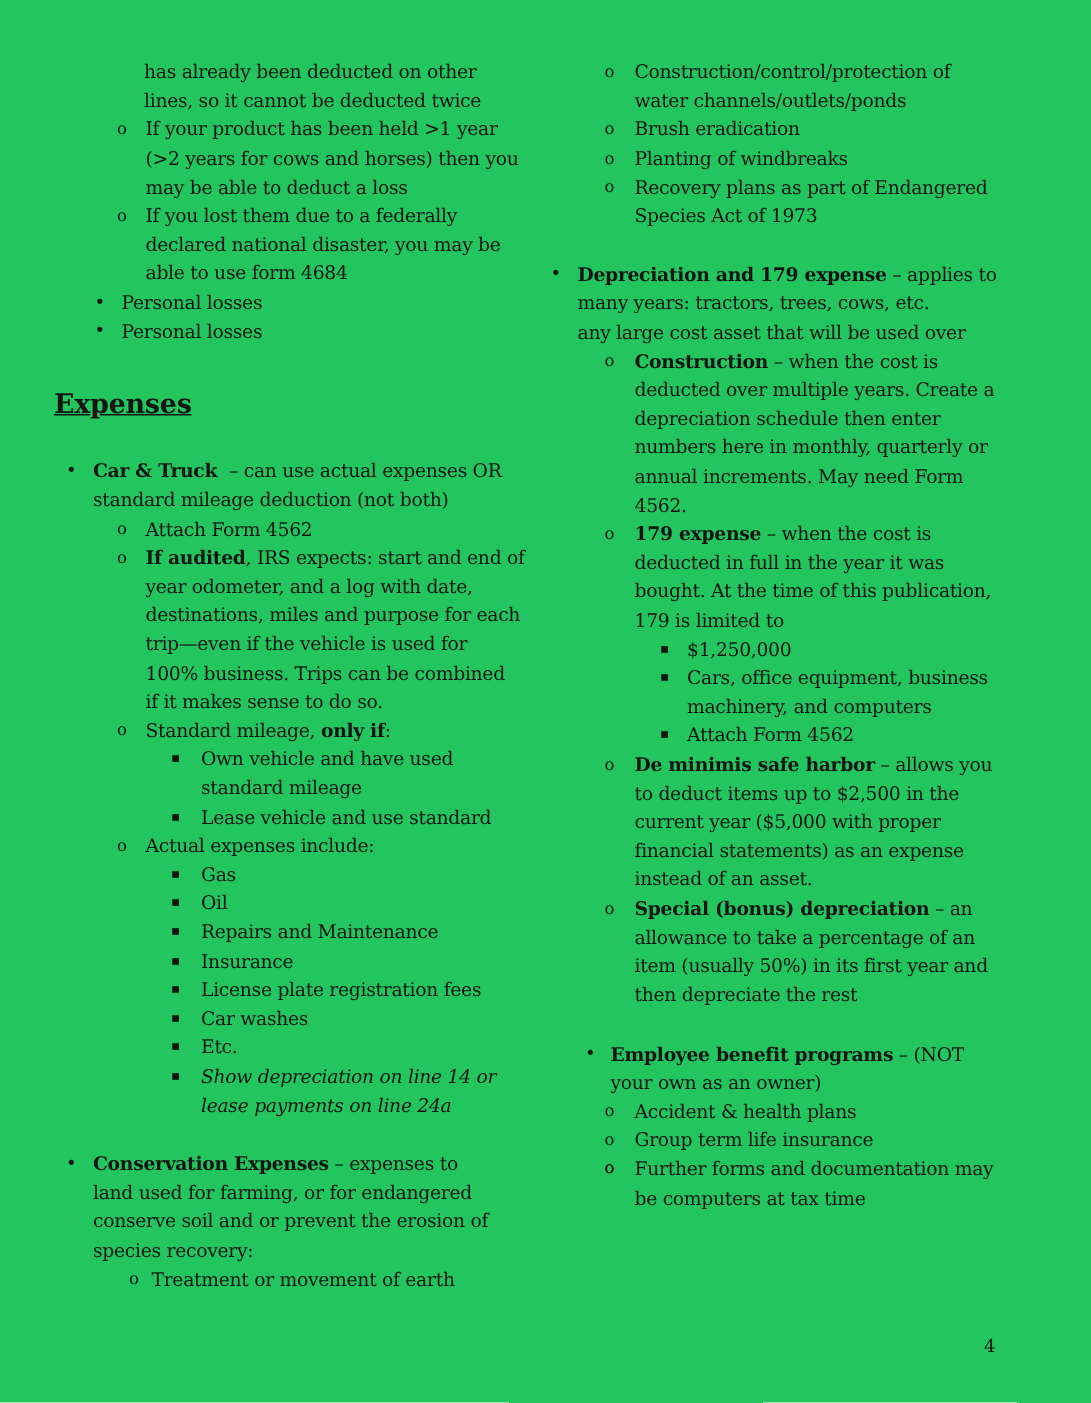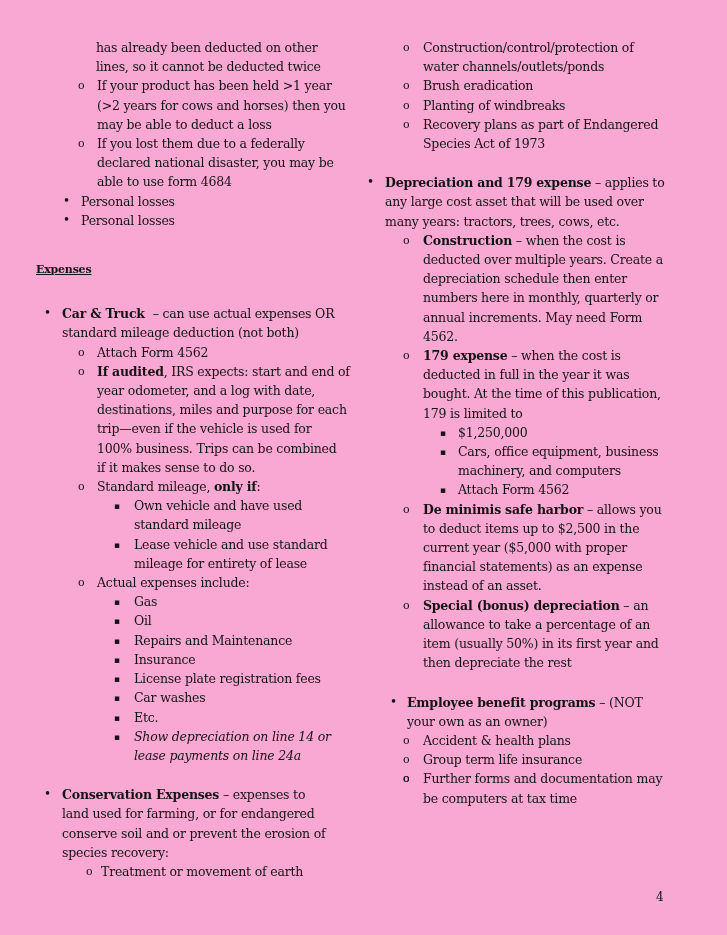--- a/index.html
+++ b/index.html
@@ -1,36 +1,36 @@
 <!DOCTYPE html>
 <html><head>
 <meta charset="utf-8">
 <style>
   html,body { margin:0; padding:0; background:#ffffff; }
   .page {
     position:relative;
     width:727px; height:935px;
-    background:#f9a8d4;
+    background:#22c55e;
     color:#141414;
     font-family:"DejaVu Serif", serif;
     font-size:12.5px;
     line-height:19.2px;
     letter-spacing:-0.2px;
     overflow:hidden;
   }
   .col { position:absolute; top:38px; }
   .col-left  { left:36px;  width:330px; }
   .col-right { left:366px; width:352px; }
 
   .line { position:relative; white-space:pre; }
   .marker { position:absolute; top:0; }
   .b { font-weight:bold; }
   .i { font-style:italic; }
 
-  .heading { font-weight:bold; text-decoration:underline; font-size:11px; }
+  .heading { font-weight:bold; text-decoration:underline; font-size:18px; }
 
   .gap-sm { height:20px; }
   .gap-md { height:25px; }
   .gap-lg { height:30px; }
 
   
   .m-disc   { font-size:12px; }
   .m-circle { font-size:11px; }
   .m-square { font-size:9px; top:1px; }
 
@@ -104,21 +104,20 @@
       </div>
       <div class="item oA">
         <div class="line"><span class="marker m-circle">o</span><span>Standard mileage, </span><span class="b">only if</span><span>:</span></div>
       </div>
       <div class="item sq">
         <div class="line"><span class="marker m-square">▪</span><span>Own vehicle and have used</span></div>
         <div class="line"><span>standard mileage</span></div>
       </div>
       <div class="item sq">
         <div class="line"><span class="marker m-square">▪</span><span>Lease vehicle and use standard</span></div>
-        <div class="line"><span>mileage for entirety of lease</span></div>
       </div>
       <div class="item oA">
         <div class="line"><span class="marker m-circle">o</span><span>Actual expenses include:</span></div>
       </div>
       <div class="item sq">
         <div class="line"><span class="marker m-square">▪</span><span>Gas</span></div>
       </div>
       <div class="item sq">
         <div class="line"><span class="marker m-square">▪</span><span>Oil</span></div>
       </div>
@@ -163,22 +162,22 @@
       <div class="item oA">
         <div class="line"><span class="marker m-circle">o</span><span>Planting of windbreaks</span></div>
       </div>
       <div class="item oA">
         <div class="line"><span class="marker m-circle">o</span><span>Recovery plans as part of Endangered</span></div>
         <div class="line"><span>Species Act of 1973</span></div>
       </div>
       <div class="gap gap-sm"></div>
       <div class="item b1a">
         <div class="line"><span class="marker m-disc">•</span><span class="b">Depreciation and 179 expense</span><span> – applies to</span></div>
+        <div class="line"><span>many years: tractors, trees, cows, etc.</span></div>
         <div class="line"><span>any large cost asset that will be used over</span></div>
-        <div class="line"><span>many years: tractors, trees, cows, etc.</span></div>
       </div>
       <div class="item oA">
         <div class="line"><span class="marker m-circle">o</span><span class="b">Construction</span><span> – when the cost is</span></div>
         <div class="line"><span>deducted over multiple years. Create a</span></div>
         <div class="line"><span>depreciation schedule then enter</span></div>
         <div class="line"><span>numbers here in monthly, quarterly or</span></div>
         <div class="line"><span>annual increments. May need Form</span></div>
         <div class="line"><span>4562.</span></div>
       </div>
       <div class="item oA">

